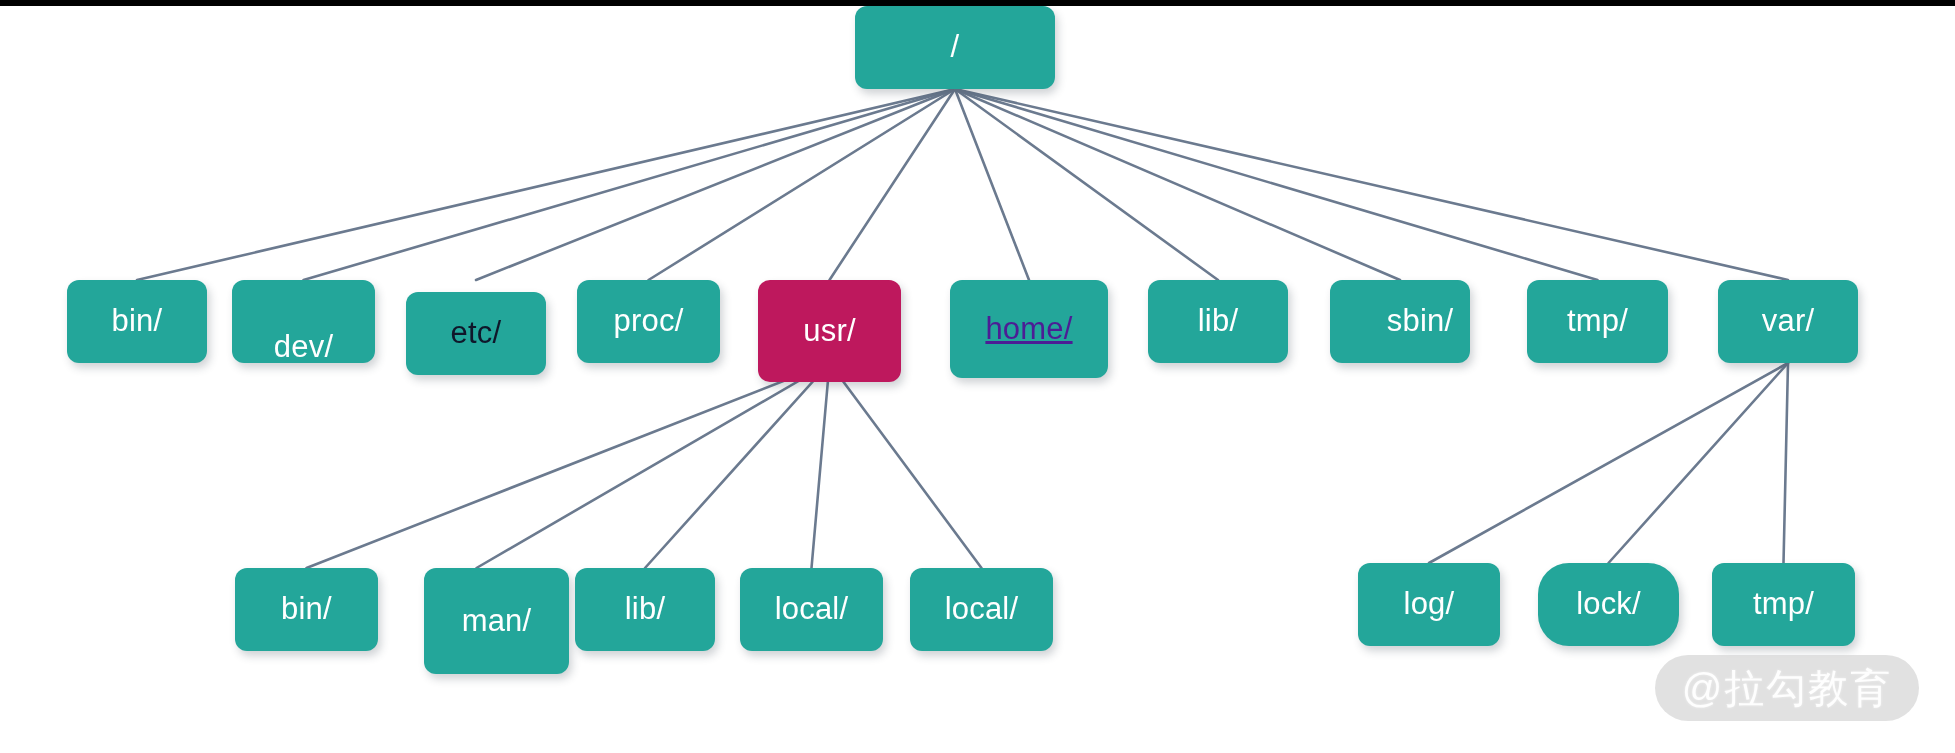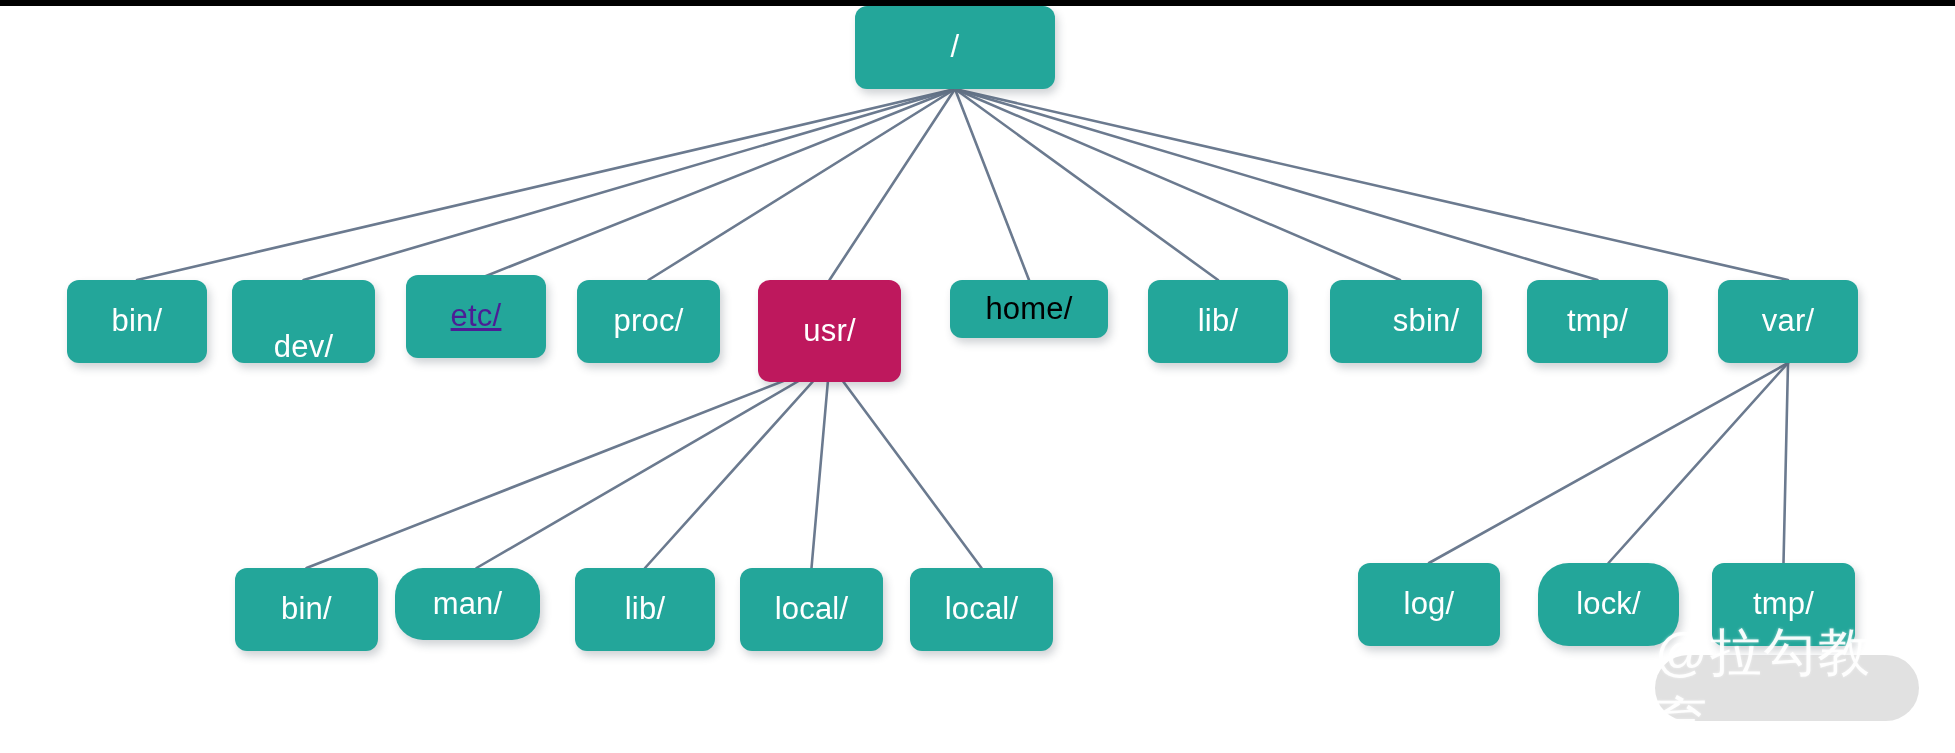--- a/index.html
+++ b/index.html
@@ -57,21 +57,21 @@
   }
   #watermark {
     position: absolute;
     display: flex;
     align-items: center;
     justify-content: center;
     background: rgba(213, 213, 213, 0.72);
     border-radius: 38px;
     color: rgba(255, 255, 255, 0.93);
     font-family: "Liberation Sans", "DejaVu Sans", sans-serif;
-    font-size: 52px;
+    font-size: 40px;
     letter-spacing: 2px;
     text-shadow: 0 0 3px rgba(255,255,255,0.55);
   }
 </style>
 </head>
 <body>
 
 <div id="canvas">
 
   <div id="top-bar"></div>
@@ -100,48 +100,48 @@
   <div id="node-layer">
       <div class="node" style="left: 855px; top: 6px; width: 200px; height: 83px; background: rgb(35, 166, 154); color: rgb(255, 255, 255);">
         <span class="node-label">/</span>
       </div>
       <div class="node" style="left: 67px; top: 280px; width: 140px; height: 83px; background: rgb(35, 166, 154); color: rgb(255, 255, 255);">
         <span class="node-label">bin/</span>
       </div>
       <div class="node" style="left: 232px; top: 280px; width: 143px; height: 83px; background: rgb(35, 166, 154); color: rgb(255, 255, 255); align-items: flex-end;">
         <span class="node-label">dev/</span>
       </div>
-      <div class="node" style="left: 406px; top: 275px; width: 140px; height: 83px; background: rgb(35, 166, 154); color: #4c1d95; text-decoration: underline;">
+      <div class="node" style="left: 406px; top: 292px; width: 140px; height: 83px; background: rgb(35, 166, 154); color: #0f172a;">
         <span class="node-label">etc/</span>
       </div>
       <div class="node" style="left: 577px; top: 280px; width: 143px; height: 83px; background: rgb(35, 166, 154); color: rgb(255, 255, 255);">
         <span class="node-label">proc/</span>
       </div>
       <div class="node" style="left: 758px; top: 280px; width: 143px; height: 102px; background: #be185d; color: rgb(255, 255, 255);">
         <span class="node-label">usr/</span>
       </div>
-      <div class="node" style="left: 950px; top: 280px; width: 158px; height: 58px; background: rgb(35, 166, 154); color: #000000;">
+      <div class="node" style="left: 950px; top: 280px; width: 158px; height: 98px; background: rgb(35, 166, 154); color: #4c1d95; text-decoration: underline;">
         <span class="node-label">home/</span>
       </div>
       <div class="node" style="left: 1148px; top: 280px; width: 140px; height: 83px; background: rgb(35, 166, 154); color: rgb(255, 255, 255);">
         <span class="node-label">lib/</span>
       </div>
-      <div class="node" style="left: 1330px; top: 280px; width: 152px; height: 83px; background: rgb(35, 166, 154); color: rgb(255, 255, 255); padding-left: 40px;">
+      <div class="node" style="left: 1330px; top: 280px; width: 140px; height: 83px; background: rgb(35, 166, 154); color: rgb(255, 255, 255); padding-left: 40px;">
         <span class="node-label">sbin/</span>
       </div>
       <div class="node" style="left: 1527px; top: 280px; width: 141px; height: 83px; background: rgb(35, 166, 154); color: rgb(255, 255, 255);">
         <span class="node-label">tmp/</span>
       </div>
       <div class="node" style="left: 1718px; top: 280px; width: 140px; height: 83px; background: rgb(35, 166, 154); color: rgb(255, 255, 255);">
         <span class="node-label">var/</span>
       </div>
       <div class="node" style="left: 235px; top: 568px; width: 143px; height: 83px; background: rgb(35, 166, 154); color: rgb(255, 255, 255);">
         <span class="node-label">bin/</span>
       </div>
-      <div class="node" style="left: 395px; top: 568px; width: 145px; height: 72px; background: rgb(35, 166, 154); color: rgb(255, 255, 255); border-radius: 28px;">
+      <div class="node" style="left: 424px; top: 568px; width: 145px; height: 106px; background: rgb(35, 166, 154); color: rgb(255, 255, 255);">
         <span class="node-label">man/</span>
       </div>
       <div class="node" style="left: 575px; top: 568px; width: 140px; height: 83px; background: rgb(35, 166, 154); color: rgb(255, 255, 255);">
         <span class="node-label">lib/</span>
       </div>
       <div class="node" style="left: 740px; top: 568px; width: 143px; height: 83px; background: rgb(35, 166, 154); color: rgb(255, 255, 255);">
         <span class="node-label">local/</span>
       </div>
       <div class="node" style="left: 910px; top: 568px; width: 143px; height: 83px; background: rgb(35, 166, 154); color: rgb(255, 255, 255);">
         <span class="node-label">local/</span>

